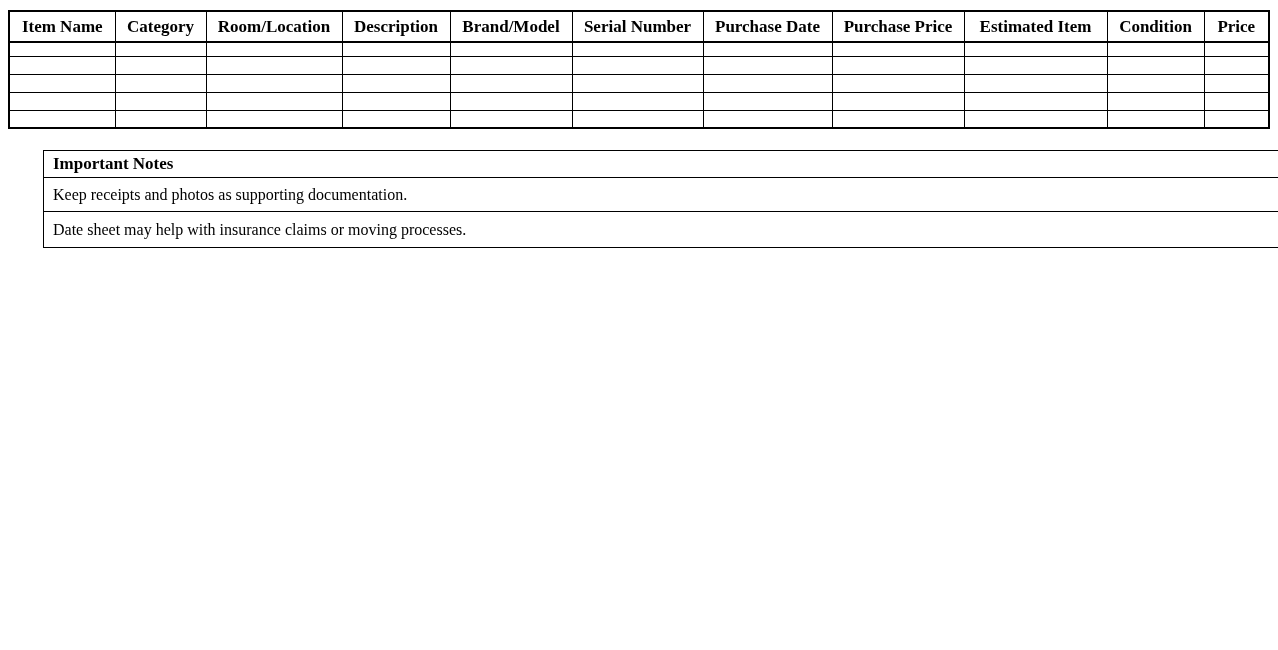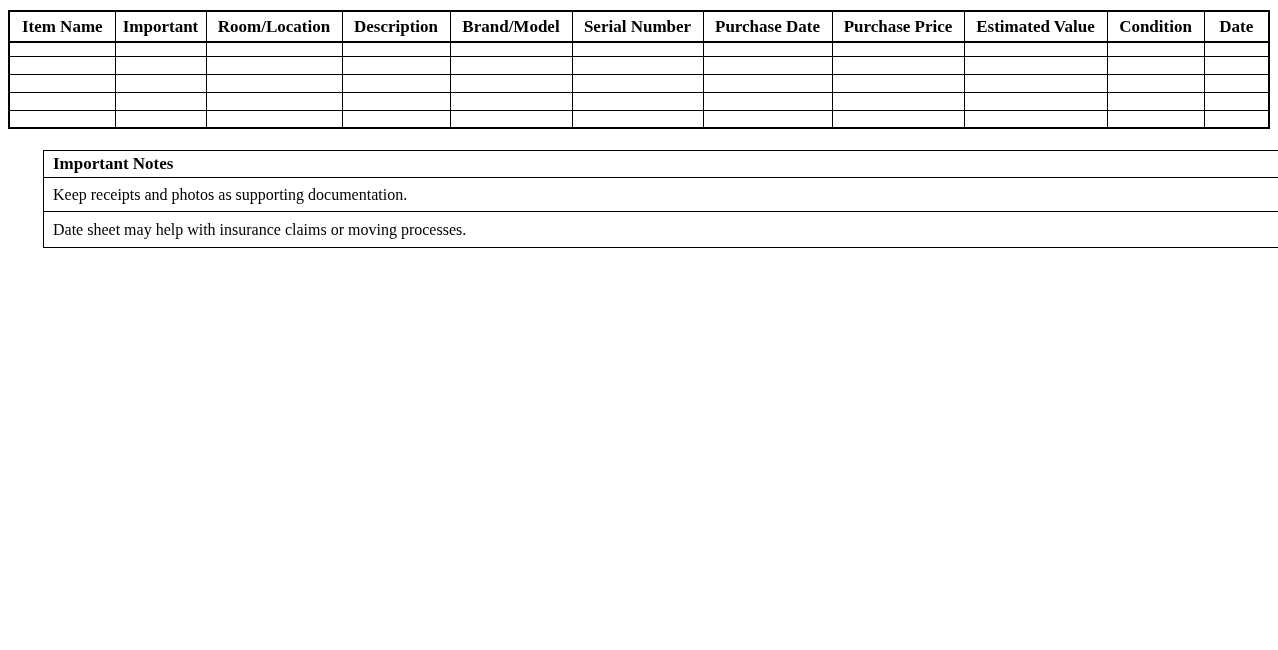--- a/index.html
+++ b/index.html
@@ -93,30 +93,30 @@
       <col style="width:131px">
       <col style="width:129px">
       <col style="width:132px">
       <col style="width:143px">
       <col style="width:97px">
       <col style="width:65px">
     </colgroup>
     <thead>
       <tr>
         <th>Item Name</th>
-        <th>Important</th>
+        <th>Category</th>
         <th>Room/Location</th>
         <th>Description</th>
         <th>Brand/Model</th>
         <th>Serial Number</th>
         <th>Purchase Date</th>
         <th>Purchase Price</th>
-        <th>Estimated Value</th>
+        <th>Estimated Item</th>
         <th>Condition</th>
-        <th>Date</th>
+        <th>Price</th>
       </tr>
     </thead>
     <tbody>
       <tr>
         <td></td>
           <td></td>
           <td></td>
           <td></td>
           <td></td>
           <td></td>

